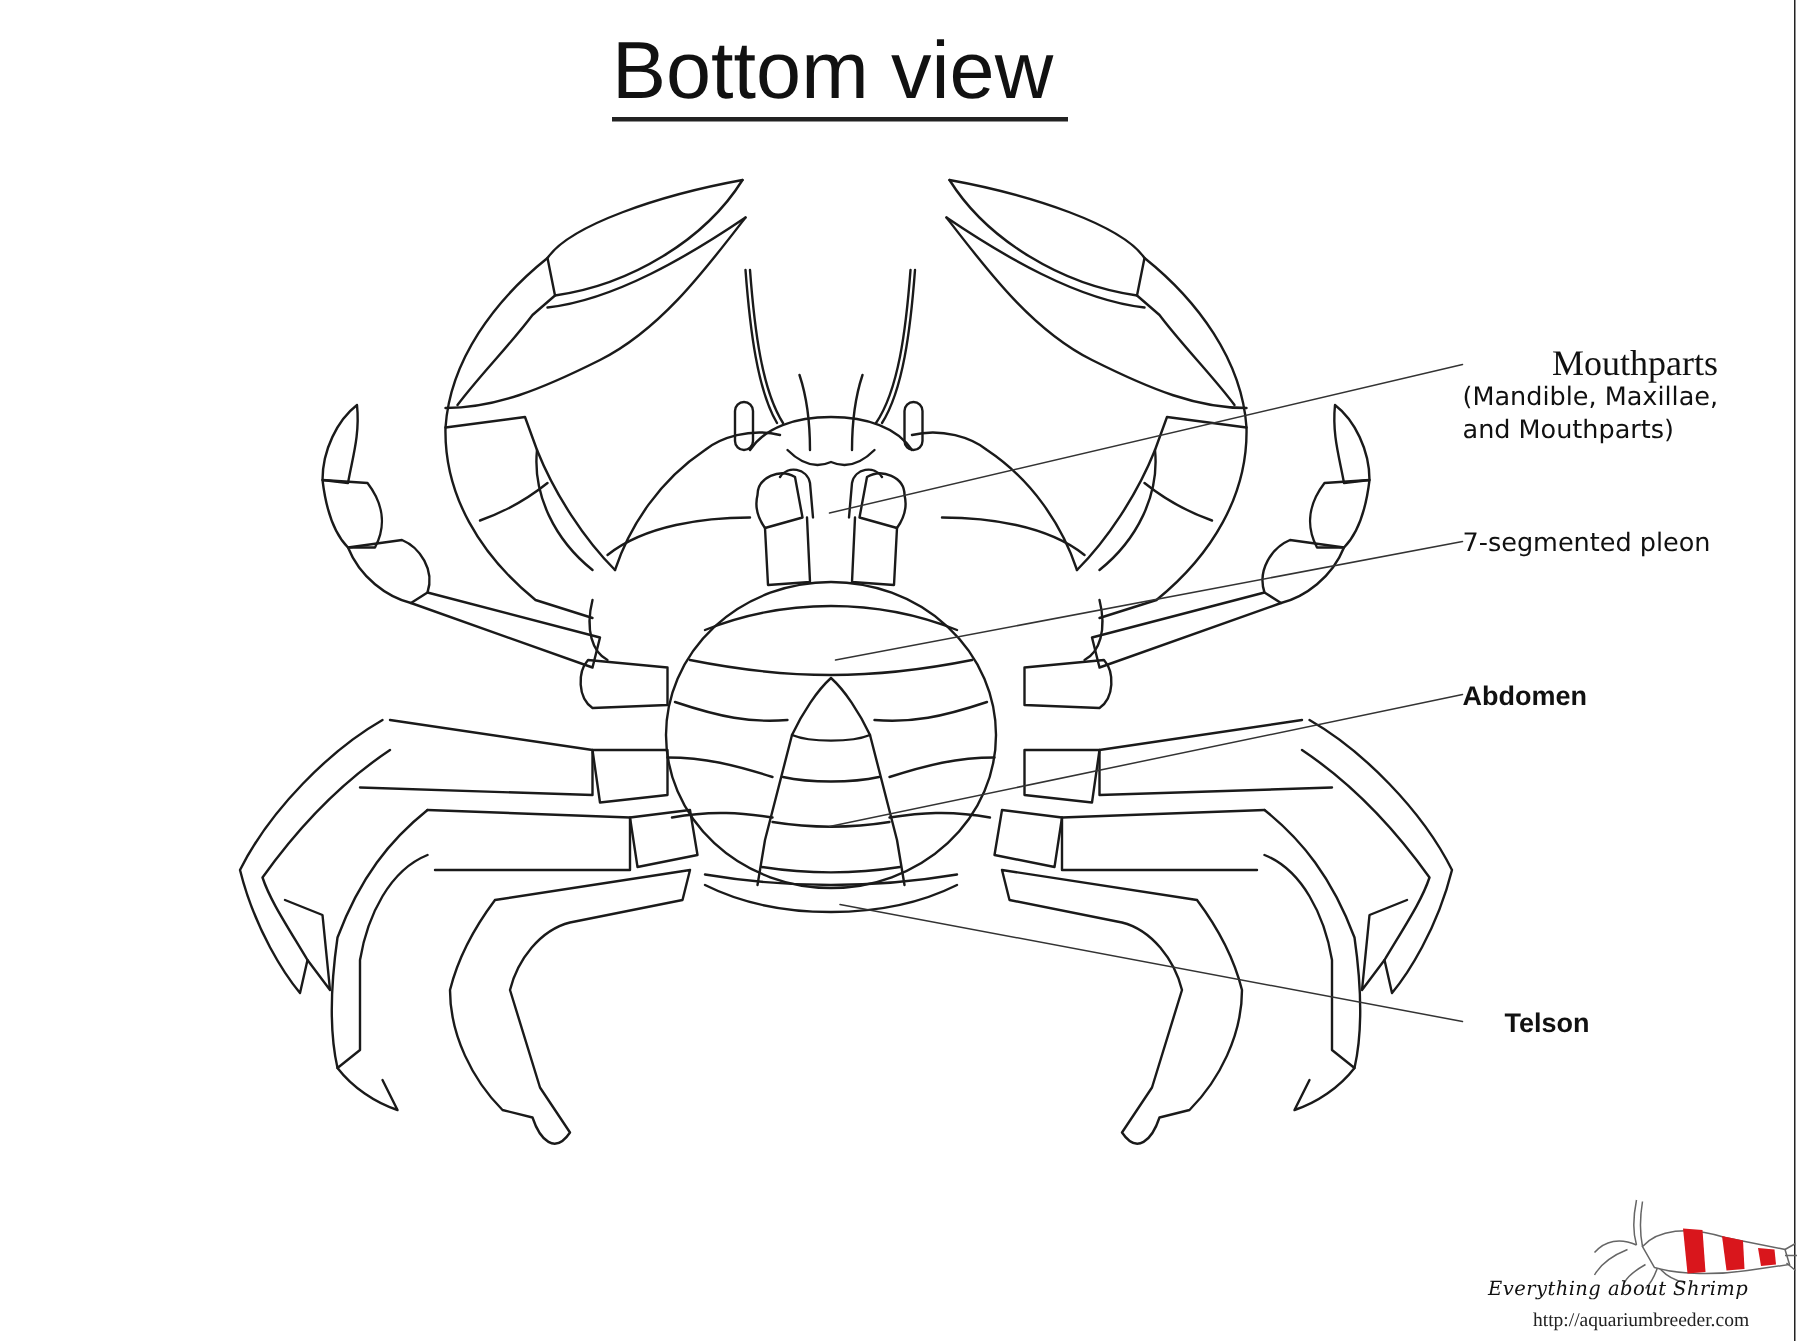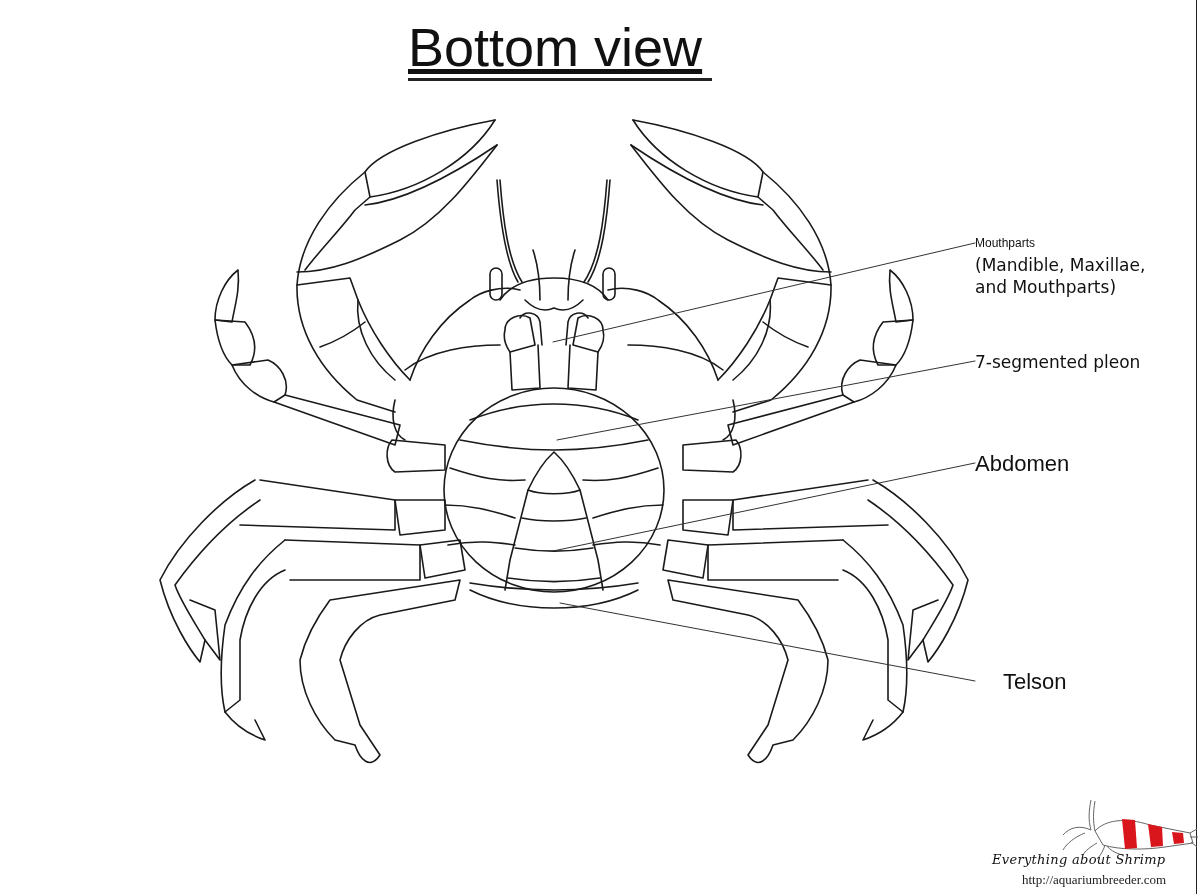--- a/index.html
+++ b/index.html
@@ -1,22 +1,22 @@
 <!DOCTYPE html>
 <html><head>
 <meta charset="utf-8">
 <style>
   html, body { margin: 0; padding: 0; background: #ffffff; }
   body { width: 1200px; height: 894px; position: relative; overflow: hidden; font-family: "Liberation Sans", sans-serif; }
   .frame-right { position: absolute; left: 1196px; top: 0; width: 4px; height: 894px; background: #ffffff; border-left: 1px solid #222; }
-  .title { position: absolute; left: 408px; top: 16px; font-size: 54px; color: #111; letter-spacing: 0px; font-family: "Liberation Sans", sans-serif; text-decoration: underline; }
+  .title { position: absolute; left: 408px; top: 16px; font-size: 54px; color: #111; letter-spacing: 0px; font-family: "Liberation Sans", sans-serif; }
   .title-underline { position: absolute; left: 408px; top: 78px; width: 304px; height: 3px; background: #222; }
   svg.crab { position: absolute; left: 0; top: 0; }
   .label { position: absolute; font-size: 17px; color: #111; line-height: 22px; font-family: "DejaVu Sans", sans-serif; }
-  .label.arial { font-family: "Liberation Sans", sans-serif; font-size: 22px; }
+  .label.arial { font-family: "Liberation Sans", sans-serif; font-size: 18px; font-weight: bold; }
   .logo { position: absolute; left: 985px; top: 795px; width: 215px; height: 99px; }
   .logo-title { position: absolute; left: 992px; top: 852px; font-family: "DejaVu Serif", serif; font-weight: normal; font-style: italic; font-size: 13px; color: #111; letter-spacing: 0.3px; }
   .logo-url { position: absolute; left: 1022px; top: 872px; font-family: Liberation Serif, serif; font-size: 13px; color: #222; }
 </style>
 </head>
 <body>
 
 <div class="frame-right"></div>
 
 <div class="title">Bottom view</div>
@@ -101,21 +101,21 @@
 
   <g stroke="#333" stroke-width="1">
     <line x1="553" y1="342" x2="975" y2="243"></line>
     <line x1="557" y1="440" x2="975" y2="361"></line>
     <line x1="553" y1="551" x2="975" y2="463"></line>
     <line x1="560" y1="603" x2="975" y2="681"></line>
   </g>
 </svg>
 
 <div class="label" style="left:975px; top:232px;">
-  <div class="arial" style="font-family:Liberation Sans, sans-serif;font-size:12px;">Mouthparts</div>
+  <div class="arial" style="font-family:Liberation Serif, serif;font-size:24px;text-align:right;">Mouthparts</div>
   <div>(Mandible, Maxillae,</div>
   <div>and Mouthparts)</div>
 </div>
 <div class="label" style="left:975px; top:351px;">7-segmented pleon</div>
 <div class="label arial" style="left:975px; top:453px;">Abdomen</div>
 <div class="label arial" style="left:975px; top:671px;margin-left:28px;">Telson</div>
 
 <svg class="logo" viewBox="0 0 215 99">
   <g fill="none" stroke="#666" stroke-width="1">
     <path d="M106 5 C104 15 103 25 106 35"></path>

